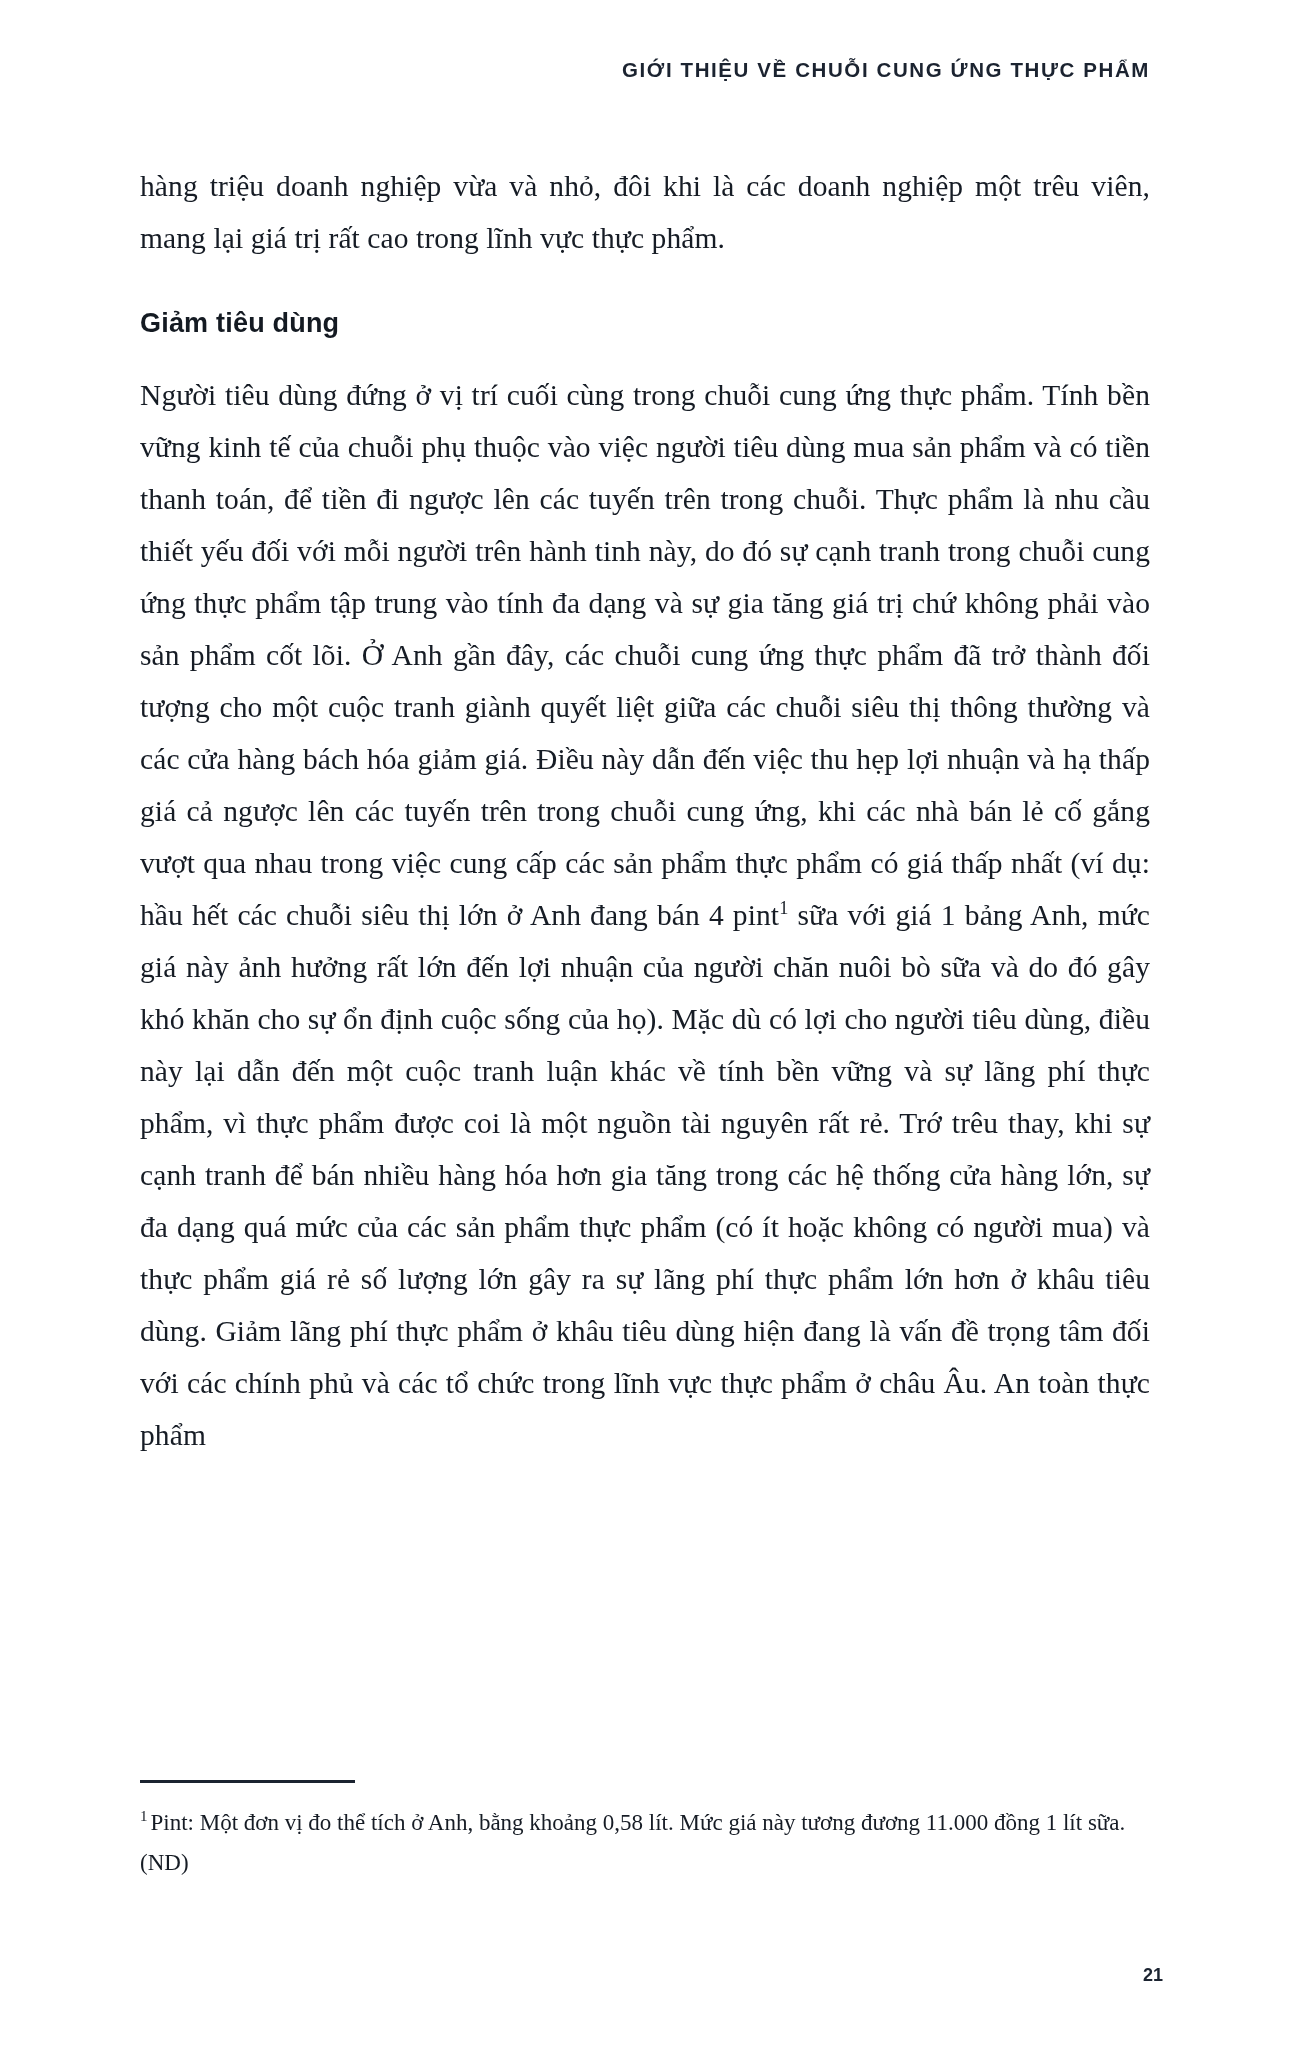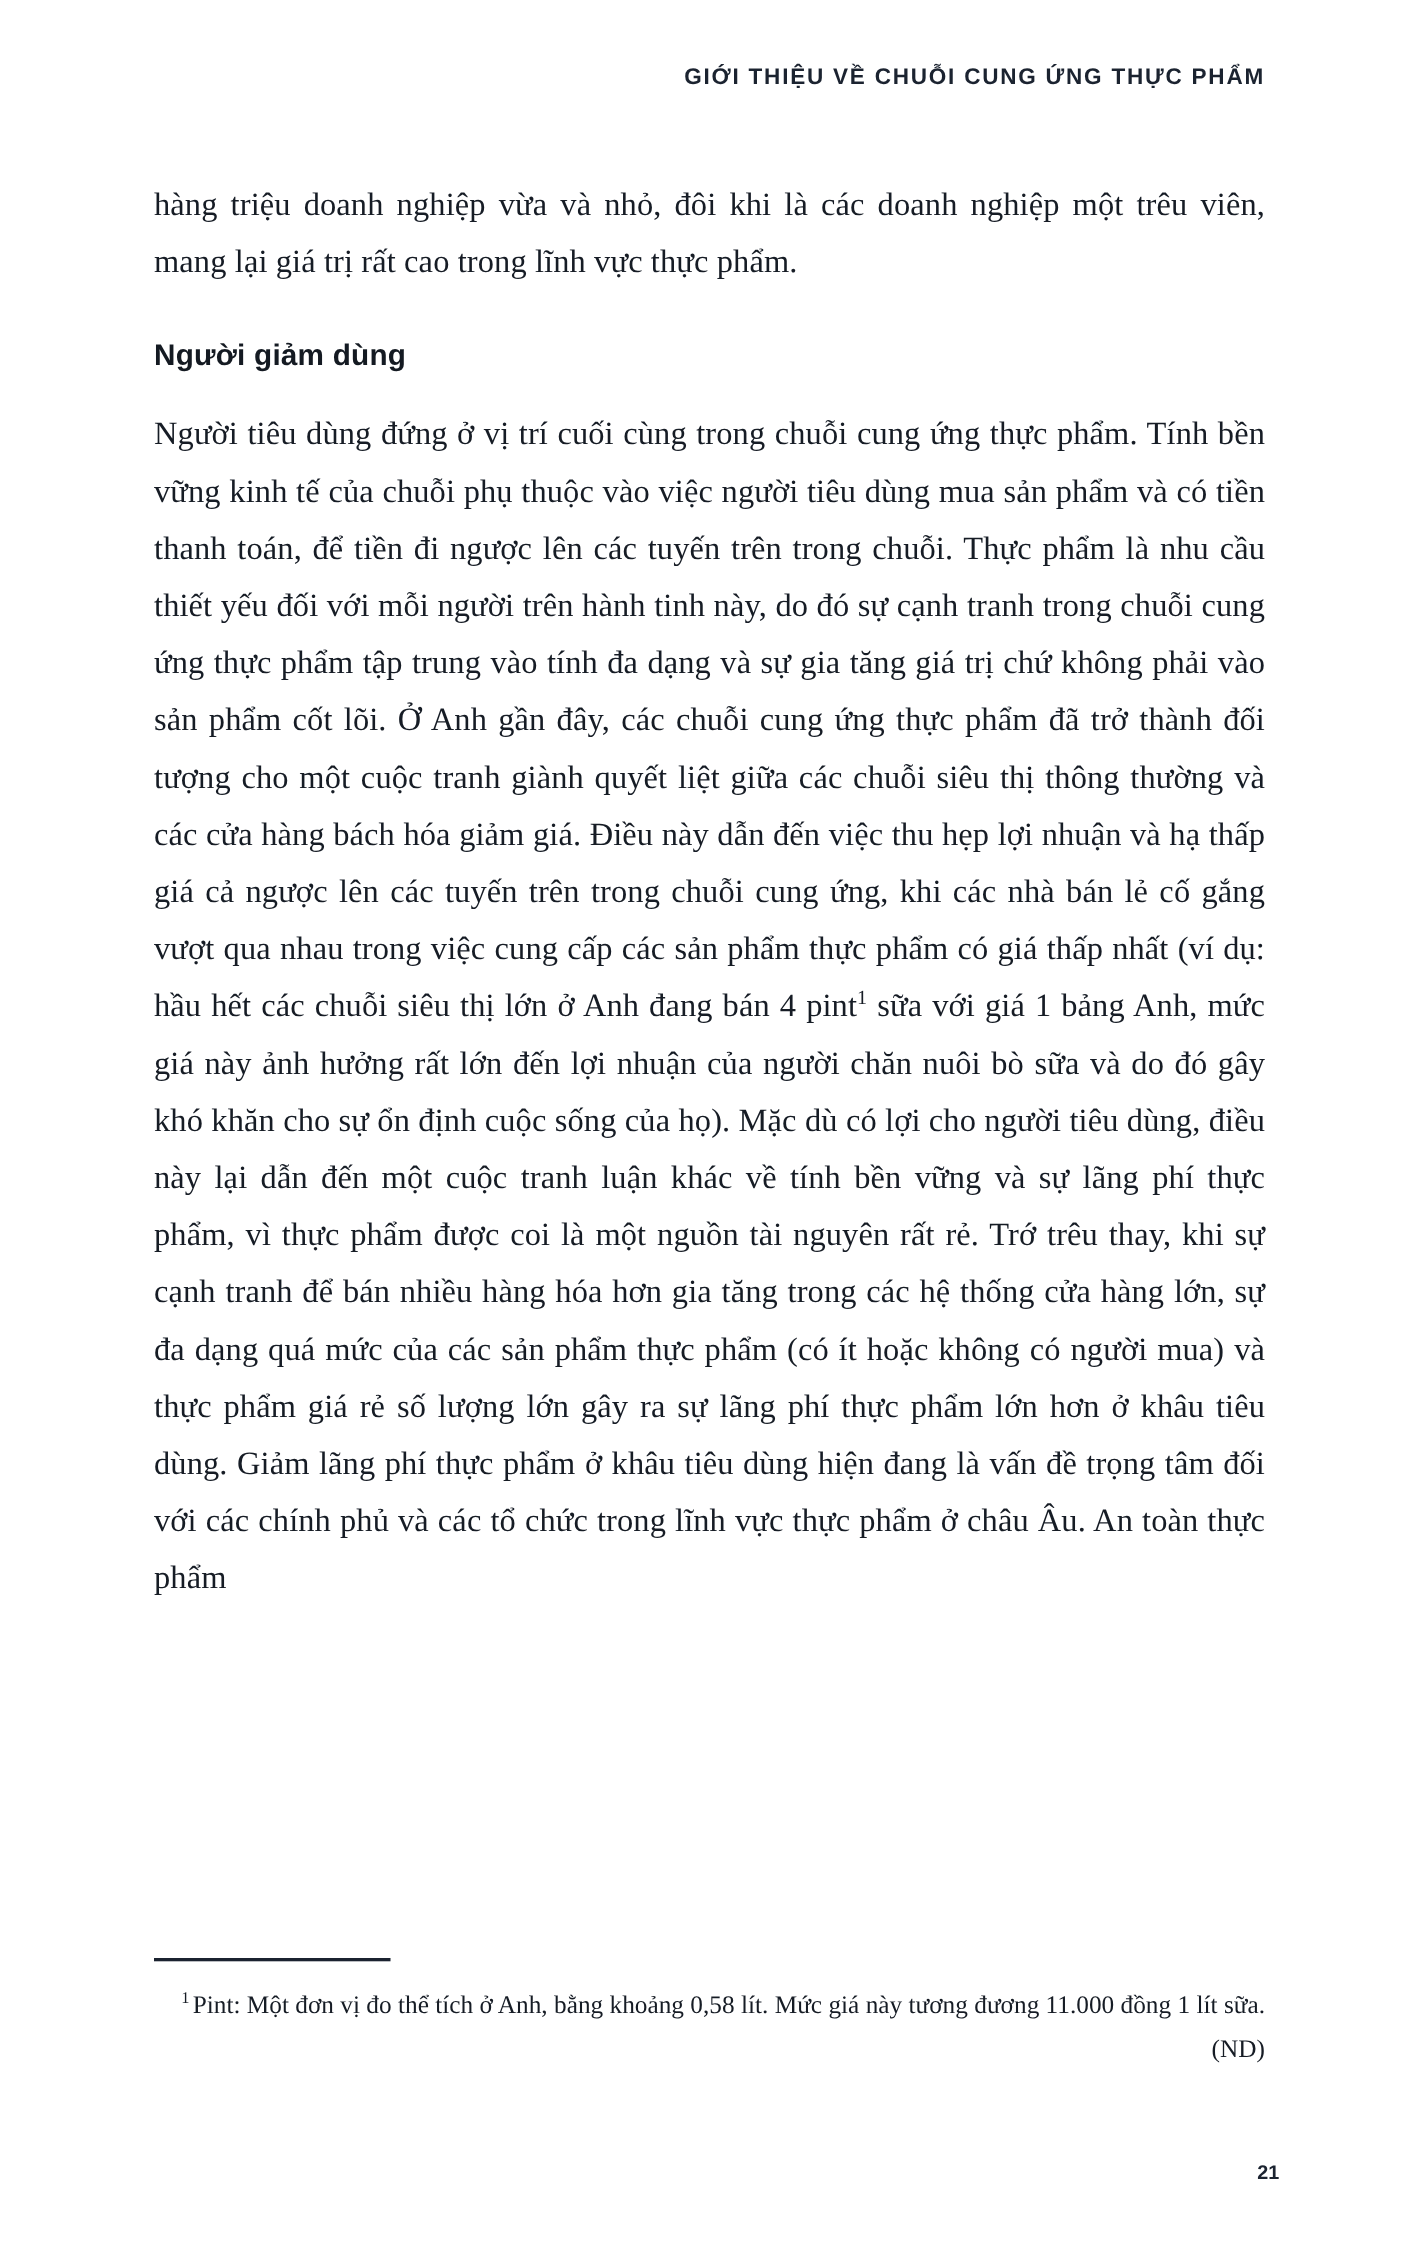--- a/index.html
+++ b/index.html
@@ -80,21 +80,21 @@
     width: 215px;
     height: 3px;
     background: #1b2330;
     margin-bottom: 20px;
   }
 
   .footnote-text {
     font-size: 23px;
     line-height: 40px;
     color: #161c25;
-    text-align: right;
+    text-align: left;
   }
 
   .footnote-text sup {
     font-size: 0.65em;
     vertical-align: super;
     line-height: 0;
     margin-right: 3px;
   }
 
   .folio {
@@ -111,21 +111,21 @@
 <body>
 
 <div class="page">
 
   <div class="running-head">GIỚI THIỆU VỀ CHUỖI CUNG ỨNG THỰC PHẨM</div>
 
   <div class="body-col">
 
     <p class="para">hàng triệu doanh nghiệp vừa và nhỏ, đôi khi là các doanh nghiệp một trêu viên, mang lại giá trị rất cao trong lĩnh vực thực phẩm.</p>
 
-    <h2 class="subhead">Người giảm dùng</h2>
+    <h2 class="subhead">Giảm tiêu dùng</h2>
 
     <p class="para"><span>Người tiêu dùng đứng ở vị trí cuối cùng trong chuỗi cung ứng thực phẩm. Tính bền vững kinh tế của chuỗi phụ thuộc vào việc người tiêu dùng mua sản phẩm và có tiền thanh toán, để tiền đi ngược lên các tuyến trên trong chuỗi. Thực phẩm là nhu cầu thiết yếu đối với mỗi người trên hành tinh này, do đó sự cạnh tranh trong chuỗi cung ứng thực phẩm tập trung vào tính đa dạng và sự gia tăng giá trị chứ không phải vào sản phẩm cốt lõi. Ở Anh gần đây, các chuỗi cung ứng thực phẩm đã trở thành đối tượng cho một cuộc tranh giành quyết liệt giữa các chuỗi siêu thị thông thường và các cửa hàng bách hóa giảm giá. Điều này dẫn đến việc thu hẹp lợi nhuận và hạ thấp giá cả ngược lên các tuyến trên trong chuỗi cung ứng, khi các nhà bán lẻ cố gắng vượt qua nhau trong việc cung cấp các sản phẩm thực phẩm có giá thấp nhất (ví dụ: hầu hết các chuỗi siêu thị lớn ở Anh đang bán 4 pint</span><sup class="fn">1</sup><span> sữa với giá 1 bảng Anh, mức giá này ảnh hưởng rất lớn đến lợi nhuận của người chăn nuôi bò sữa và do đó gây khó khăn cho sự ổn định cuộc sống của họ). Mặc dù có lợi cho người tiêu dùng, điều này lại dẫn đến một cuộc tranh luận khác về tính bền vững và sự lãng phí thực phẩm, vì thực phẩm được coi là một nguồn tài nguyên rất rẻ. Trớ trêu thay, khi sự cạnh tranh để bán nhiều hàng hóa hơn gia tăng trong các hệ thống cửa hàng lớn, sự đa dạng quá mức của các sản phẩm thực phẩm (có ít hoặc không có người mua) và thực phẩm giá rẻ số lượng lớn gây ra sự lãng phí thực phẩm lớn hơn ở khâu tiêu dùng. Giảm lãng phí thực phẩm ở khâu tiêu dùng hiện đang là vấn đề trọng tâm đối với các chính phủ và các tổ chức trong lĩnh vực thực phẩm ở châu Âu. An toàn thực phẩm</span></p>
 
   </div>
 
   <div class="footnote-zone">
     <div class="footnote-rule"></div>
     <div class="footnote-text"><sup>1</sup><span>Pint: Một đơn vị đo thể tích ở Anh, bằng khoảng 0,58 lít. Mức giá này tương đương 11.000 đồng 1 lít sữa. (ND)</span></div>
   </div>
 

